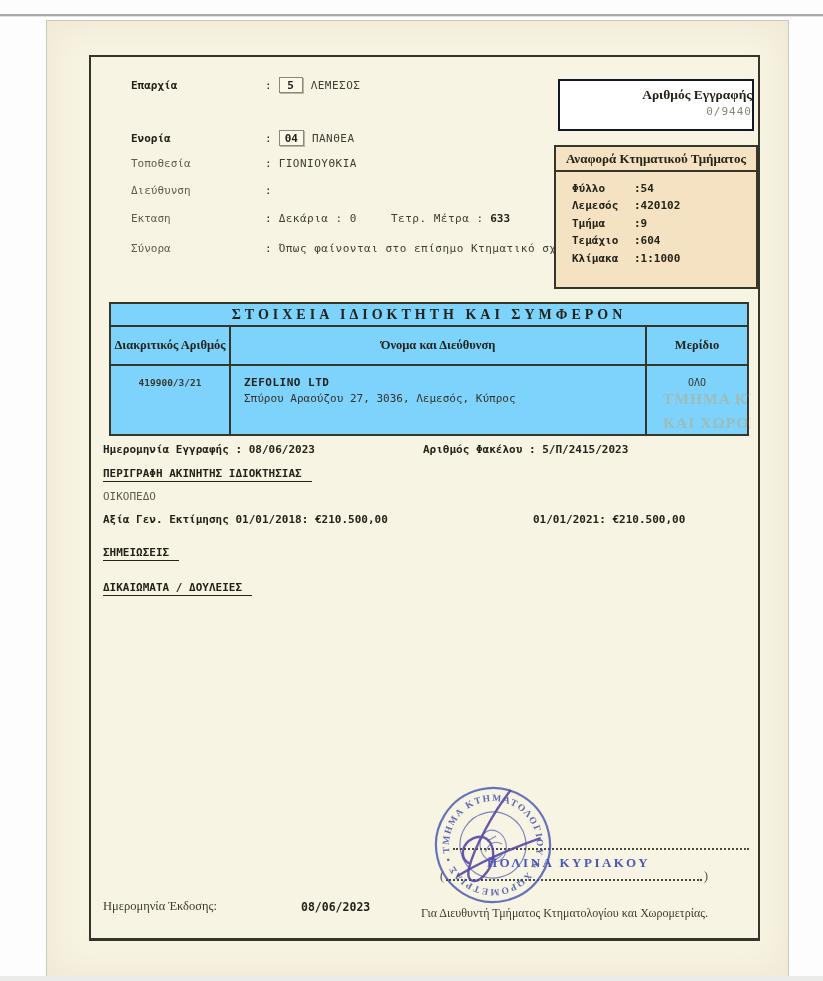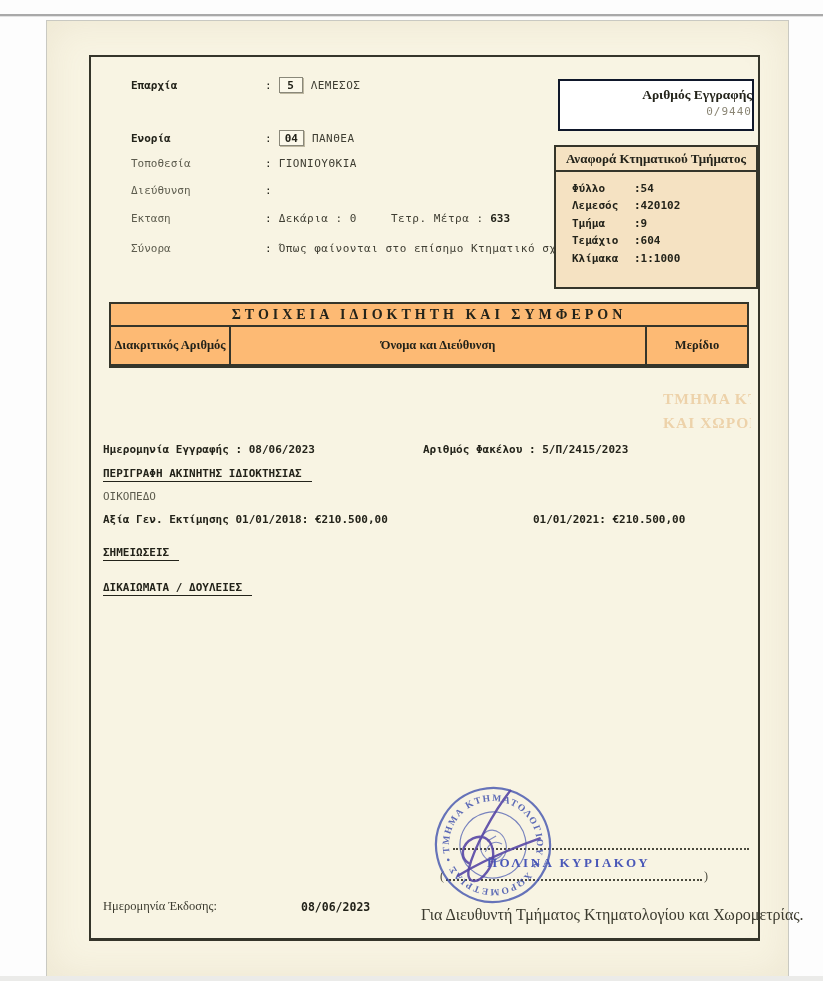--- a/index.html
+++ b/index.html
@@ -44,21 +44,21 @@
     background:#f5e2c2;border:2px solid #35352a;
   }
   .plan-title{
     font-family:"Liberation Serif","DejaVu Serif",serif;font-weight:bold;font-size:13px;
     text-align:center;line-height:1.2;padding:4px 0 3px;border-bottom:2px solid #35352a;
   }
   .plan-items{padding:8px 0 0 16px;font-size:11px;font-weight:bold;}
   .plan-item{line-height:17.5px;white-space:nowrap;}
   .pl{display:inline-block;width:62px;}
   
-  .otable{position:absolute;left:18px;top:245px;width:636px;border:2px solid #35352a;background:#fdba74;}
+  .otable{position:absolute;left:18px;top:245px;width:636px;border:2px solid #35352a;background:#7dd3fc;}
   .otable-title{
     font-family:"Liberation Serif","DejaVu Serif",serif;font-weight:bold;font-size:14px;
     letter-spacing:4px;text-align:center;padding:3px 0 2px;border-bottom:2px solid #35352a;
   }
   .otable-head{display:flex;border-bottom:2px solid #35352a;font-family:"Liberation Serif","DejaVu Serif",serif;font-weight:bold;font-size:12.5px;}
   .hc{display:flex;align-items:center;justify-content:center;text-align:center;height:37px;line-height:1.15;}
   .c1{width:120px;border-right:2px solid #35352a;box-sizing:border-box;}
   .c2{flex:1;border-right:2px solid #35352a;box-sizing:border-box;}
   .c3{width:100px;box-sizing:border-box;}
   .otable-row{display:flex;height:68px;}
@@ -86,21 +86,21 @@
     font-family:"Liberation Serif","DejaVu Serif",serif;font-size:12px;color:#4a493d;}
   .sig-dots2 .mid{flex:1;border-bottom:2px dotted #4a493d;margin:0 2px 3px 2px;}
   .stamp{position:absolute;left:327px;top:713px;width:150px;height:150px;transform:rotate(-13deg);z-index:5;}
   .sc{fill:none;stroke:#4152ae;stroke-width:2.2;opacity:.8;}
   .sc2{fill:none;stroke:#4152ae;stroke-width:1.2;opacity:.7;}
   .stext{font-family:"Liberation Serif","DejaVu Serif",serif;font-size:9.5px;font-weight:bold;fill:#4152ae;letter-spacing:1.6px;opacity:.85;}
   .sig{fill:none;stroke:#5747a5;stroke-width:2.4;stroke-linecap:round;opacity:.9;}
   .emb{fill:none;stroke:#4152ae;stroke-width:1.1;opacity:.65;}
   .issue-label{position:absolute;left:12px;top:842px;font-family:"Liberation Serif","DejaVu Serif",serif;font-size:12.5px;color:#3c3b2f;}
   .issue-date{position:absolute;left:210px;top:843px;font-size:11.5px;font-weight:bold;}
-  .for-director{position:absolute;left:330px;top:849px;font-family:"Liberation Serif","DejaVu Serif",serif;font-size:16px;color:#3c3b2f;white-space:nowrap;}
+  .for-director{position:absolute;left:330px;top:849px;font-family:"Liberation Serif","DejaVu Serif",serif;font-size:12px;color:#3c3b2f;white-space:nowrap;}
 </style>
 </head>
 <body>
 
 <div class="top-rule"></div>
 
 <div class="page">
   <div class="frame">
 
     <div class="field" style="top:20px">
@@ -137,20 +137,28 @@
         <div class="plan-item"><span class="pl">Κλίμακα</span><span>:1:1000</span></div>
       </div>
     </div>
 
     <div class="otable">
       <div class="otable-title">ΣΤΟΙΧΕΙΑ ΙΔΙΟΚΤΗΤΗ ΚΑΙ ΣΥΜΦΕΡΟΝ</div>
       <div class="otable-head">
         <div class="c1 hc">Διακριτικός Αριθμός</div>
         <div class="c2 hc">Όνομα και Διεύθυνση</div>
         <div class="c3 hc">Μερίδιο</div>
+      </div>
+      <div class="otable-row">
+        <div class="c1 rc1">419900/3/21</div>
+        <div class="c2 rc2">
+          <div class="owner-name">ZEFOLINO LTD</div>
+          <div class="owner-addr">Σπύρου Αραούζου 27, 3036, Λεμεσός, Κύπρος</div>
+        </div>
+        <div class="c3 rc3">ΟΛΟ</div>
       </div>
     </div>
 
     <div class="watermark">
       <div>ΤΜΗΜΑ ΚΤΗΜΑΤΟΛΟΓΙΟΥ</div>
       <div>ΚΑΙ ΧΩΡΟΜΕΤΡΙΑΣ</div>
     </div>
 
     <div class="dline" style="left:12px;top:386px;font-weight:bold">
       <span>Ημερομηνία Εγγραφής :</span>&nbsp;<span>08/06/2023</span>

